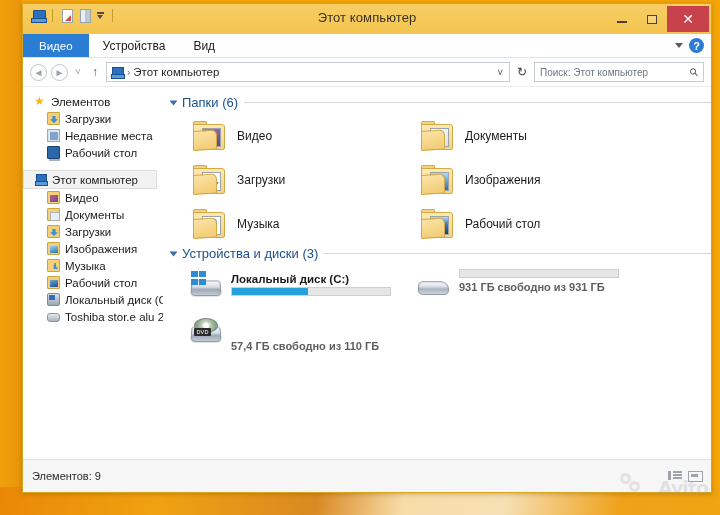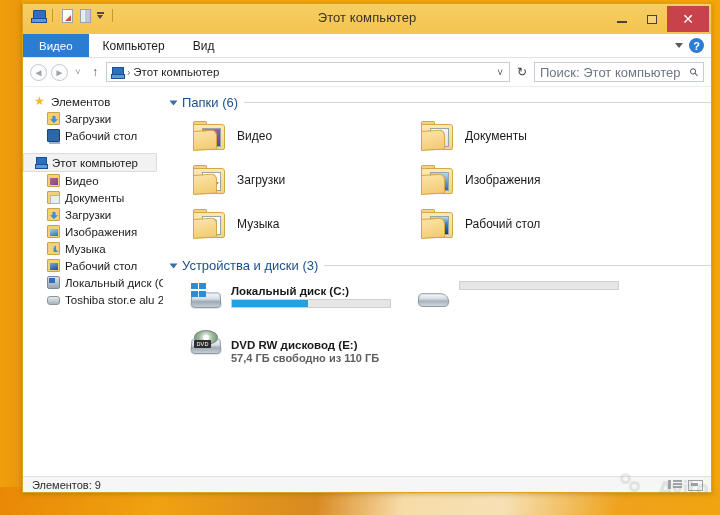--- a/index.html
+++ b/index.html
@@ -143,21 +143,21 @@
     background:#5B9BD9; border:1px solid #1B4F90;
   }
   .addr-sep { font-size:10px; color:#6D767E; }
   .addr-text { font-size: 11.5px; color: #1F1F1F; }
   .addr-drop { margin-left:auto; font-size:10px; color:#555; padding-right:2px;}
   .refresh { width:16px;text-align:center;font-size:12px;color:#3A3A3A;}
   .searchbox {
     width: 170px; height: 20px; border: 1px solid #C6CDD4; background:#fff;
     display:flex; align-items:center; padding:0 5px;
   }
-  .searchbox span.ph { font-size: 13px; color: #6E7680; }
+  .searchbox span.ph { font-size: 10px; color: #6E7680; }
   .searchbox span.mag { margin-left:auto; font-size:11px; color:#5B6168; transform: rotate(-45deg);}
 
   
   .main {
     flex: 1; display: flex; background: #fff; overflow: hidden;
     border-top: 1px solid #EDEDED;
   }
   .sidebar {
     width: 140px; background: #FFFFFF; padding-top: 6px;
     font-size: 11.5px; color: #1A1A1A; overflow: hidden; flex:0 0 140px;
@@ -318,21 +318,21 @@
   .drive-info { padding-top: 2px; font-weight: bold; }
   .drive-name { font-size: 11.5px; color: #1A1A1A; margin-bottom: 2px; white-space:nowrap;}
   .bar-outer {
     width: 160px; height: 9px; background: #E6E6E6; border: 1px solid #CFCFCF;
   }
   .bar-fill { height: 100%; background: #26A0DA; }
   .drive-free { font-size: 11px; color: #5E5E5E; margin-top: 3px; white-space:nowrap;}
 
   
   .statusbar {
-    height: 16px; background: #F6F6F6; border-top: 1px solid #E0E0E0;
+    height: 33px; background: #F6F6F6; border-top: 1px solid #E0E0E0;
     display: flex; align-items: center; padding: 0 9px; flex: 0 0 auto;
     position: relative;
   }
   .status-text { font-size: 11px; color: #2B2B2B; }
   .viewbtns { margin-left:auto; display:flex; gap:6px; align-items:center; opacity:.55;}
   .vb { width:14px; height:12px; position:relative; }
   .vb-details::before {
     content:""; position:absolute; left:0; top:1px; width:3px; height:9px; background:#55606B;
   }
   .vb-details::after {
@@ -392,21 +392,21 @@
         </div>
       <div class="winbtn max">
           <i></i>
         </div>
       <div class="winbtn close">✕</div>
     </div>
   </div>
 
   <div class="ribbon">
     <div class="tab file">Видео</div>
-    <div class="tab">Компьютер</div>
+    <div class="tab">Устройства</div>
     <div class="tab">Вид</div>
     <div class="ribbon-right">
       <span class="chev"></span>
       <span class="help">?</span>
     </div>
   </div>
 
   <div class="addrrow">
     <div class="navbtn">◄</div>
     <div class="navbtn">►</div>
@@ -432,20 +432,24 @@
 
     <div class="sidebar">
 
       <div class="nav-item">
         <span class="ni-ico i-star">★</span>
         <span>Элементов</span>
       </div>
       <div class="nav-item lvl2">
         <span class="ni-ico i-folder i-dl"></span>
         <span>Загрузки</span>
+      </div>
+      <div class="nav-item lvl2">
+        <span class="ni-ico i-recent"></span>
+        <span>Недавние места</span>
       </div>
       <div class="nav-item lvl2">
         <span class="ni-ico i-desk"></span>
         <span>Рабочий стол</span>
       </div>
 
       <div class="nav-gap"></div>
 
       <div class="nav-item sel">
         <span class="ni-ico i-pc2"></span>
@@ -546,21 +550,21 @@
           <span class="bigfolder">
             <span class="tab"></span>
               <span class="back"></span>
             <span class="inner desk"></span>
               <span class="front"></span>
           </span>
           <span class="tile-label">Рабочий стол</span>
         </div>
       </div>
 
-      <div class="group-head" style="margin-top:12px;">
+      <div class="group-head" style="margin-top:0;">
         <span class="gh-tri"></span>
         <span class="gh-label">Устройства и диски (3)</span>
         <span class="gh-rule"></span>
       </div>
 
       <div class="drive-grid">
 
         <div class="drive-tile">
           <span class="drive-ico">
             <span class="dbody"></span>
@@ -581,31 +585,29 @@
         </div>
 
         <div class="drive-tile full">
           <span class="drive-ico">
             <span class="d-usb-body"></span>
           </span>
           <span class="drive-info">
             <span class="bar-outer" style="display:block;">
               <span class="bar-fill" style="display: block; width: 0%; background: rgb(38, 160, 218);"></span>
             </span>
+            <span class="drive-free" style="display:block;">931 ГБ свободно из 931 ГБ</span>
           </span>
         </div>
 
         <div class="drive-tile">
           <span class="drive-ico">
             <span class="dbody"></span>
             <span class="dvd-disc"></span>
             <span class="dvd-txt">DVD</span>
-          </span>
-          <span class="drive-info" style="padding-top:10px;">
-            <span class="drive-name">DVD RW дисковод (E:)</span>
           </span>
         </div>
 
       </div>
     </div>
   </div>
 
   <div class="statusbar">
     <span class="status-text">Элементов: 9</span>
     <span class="viewbtns">

